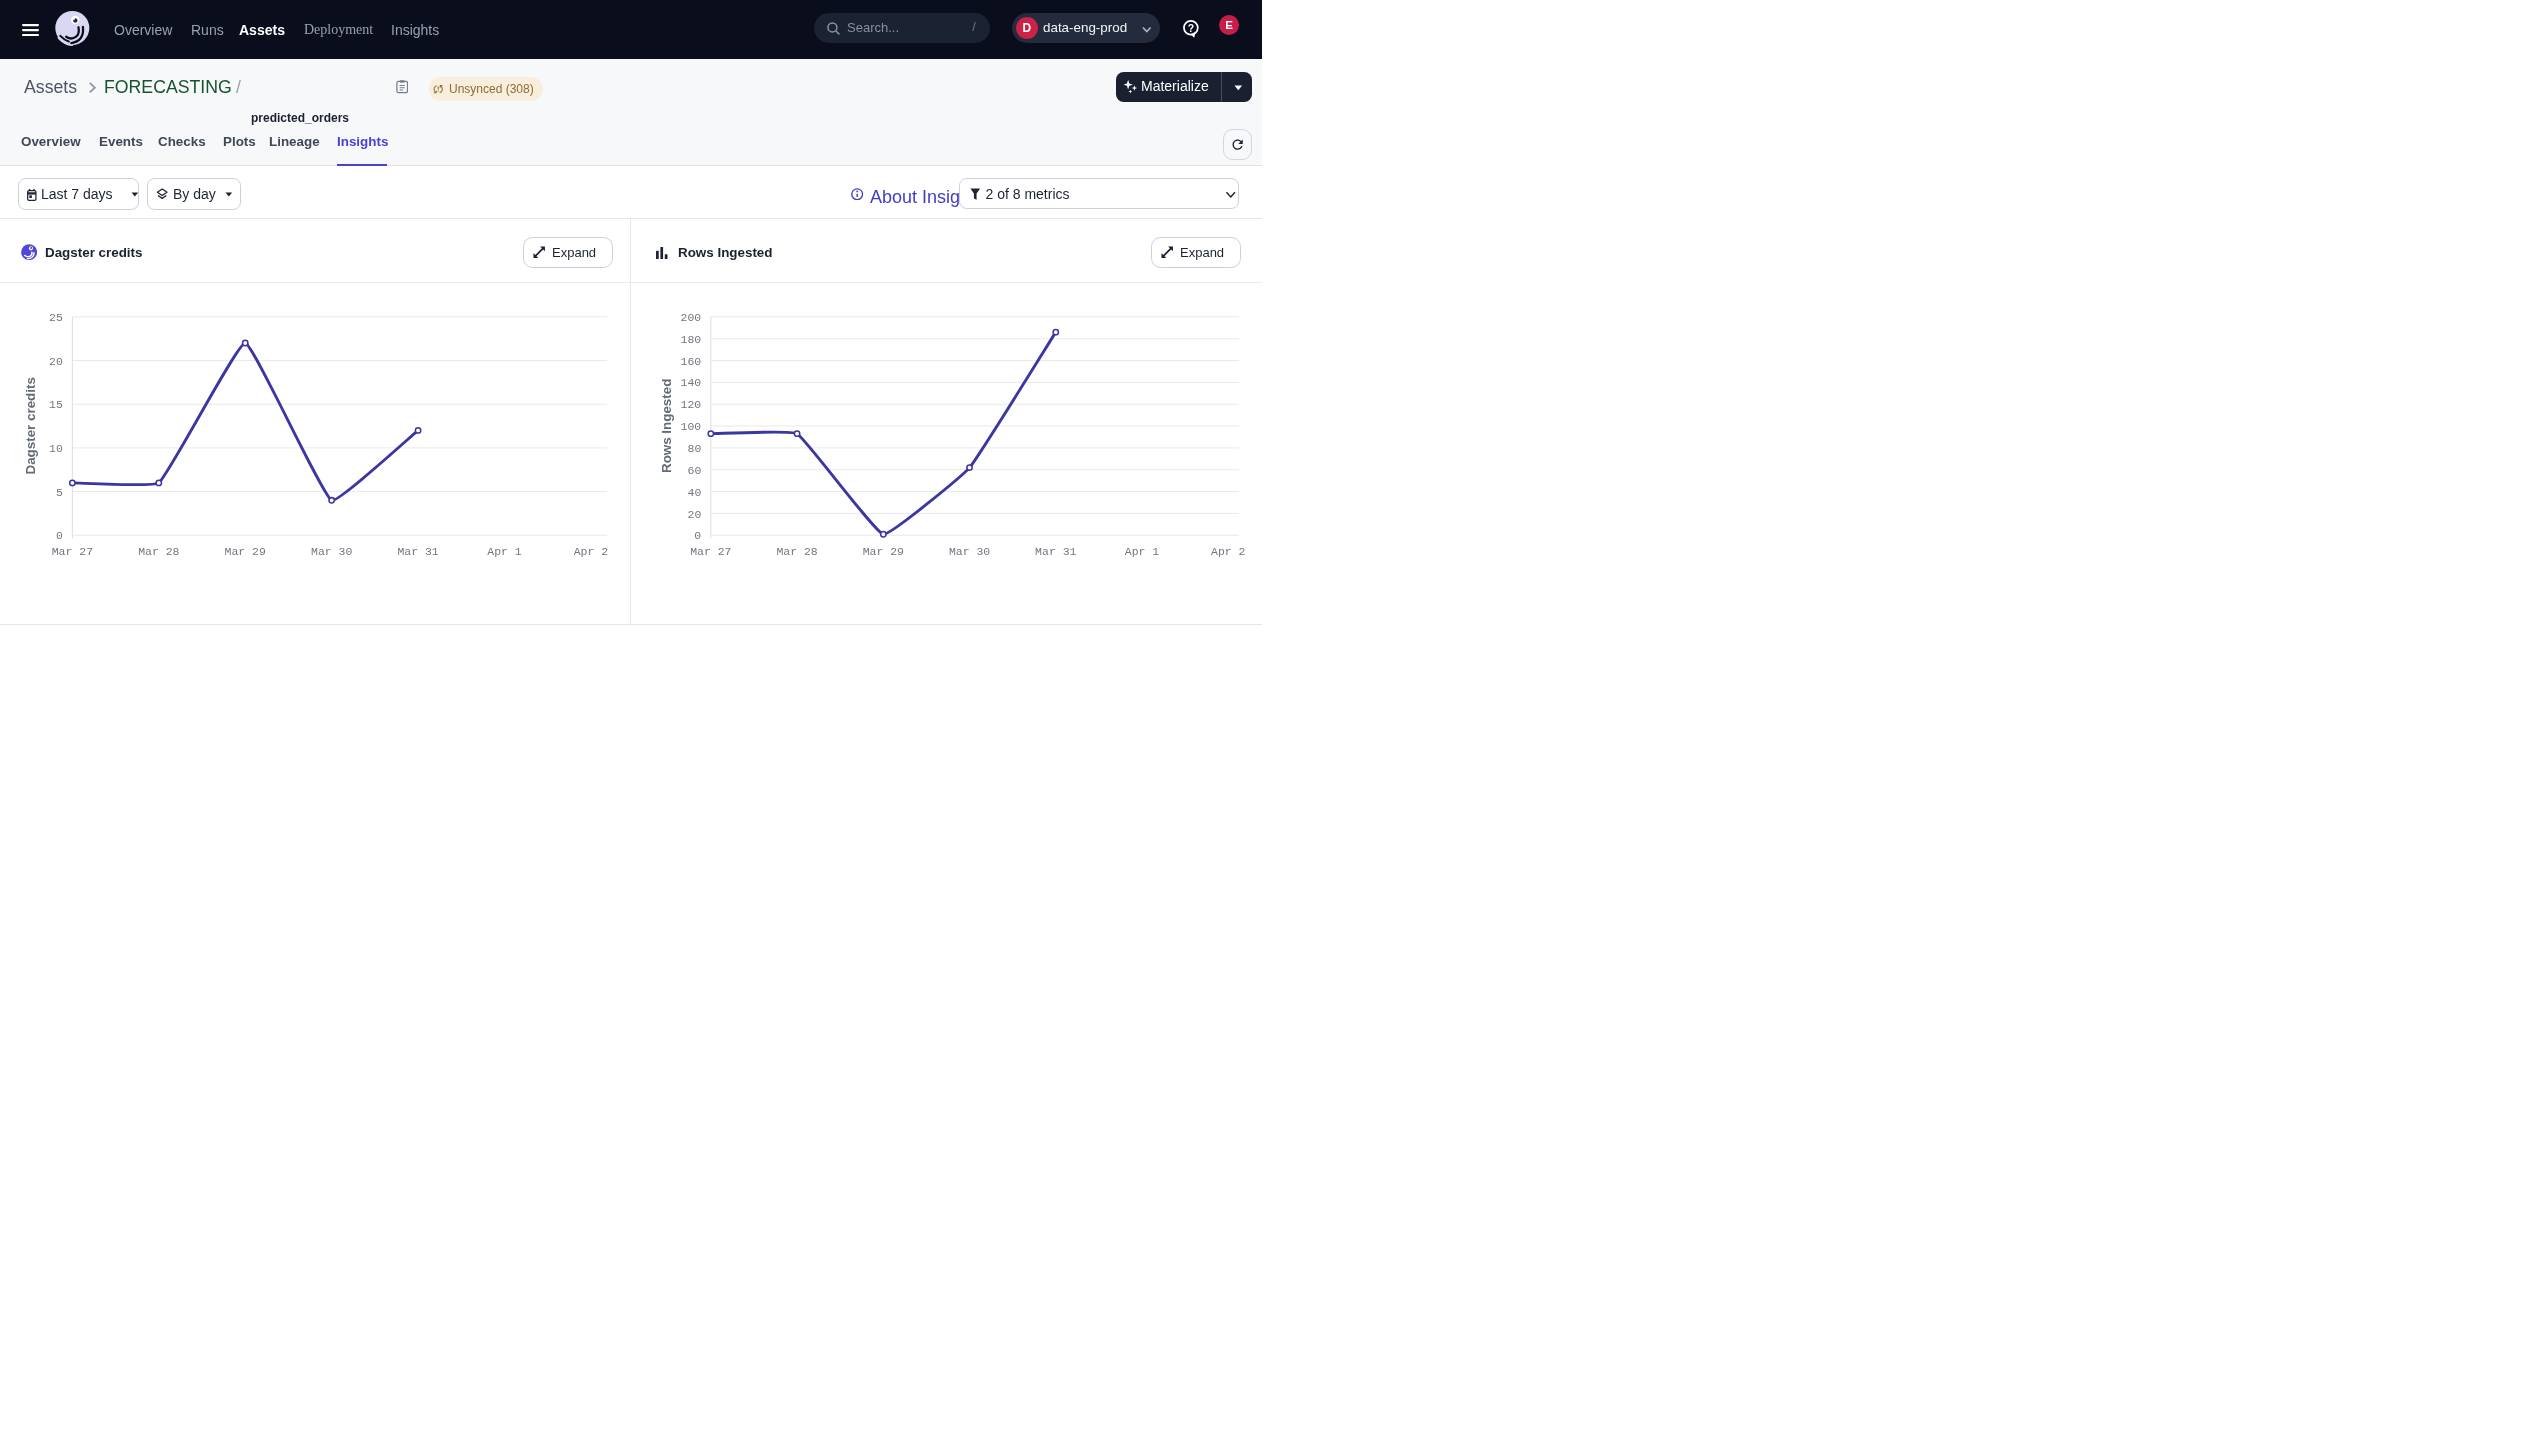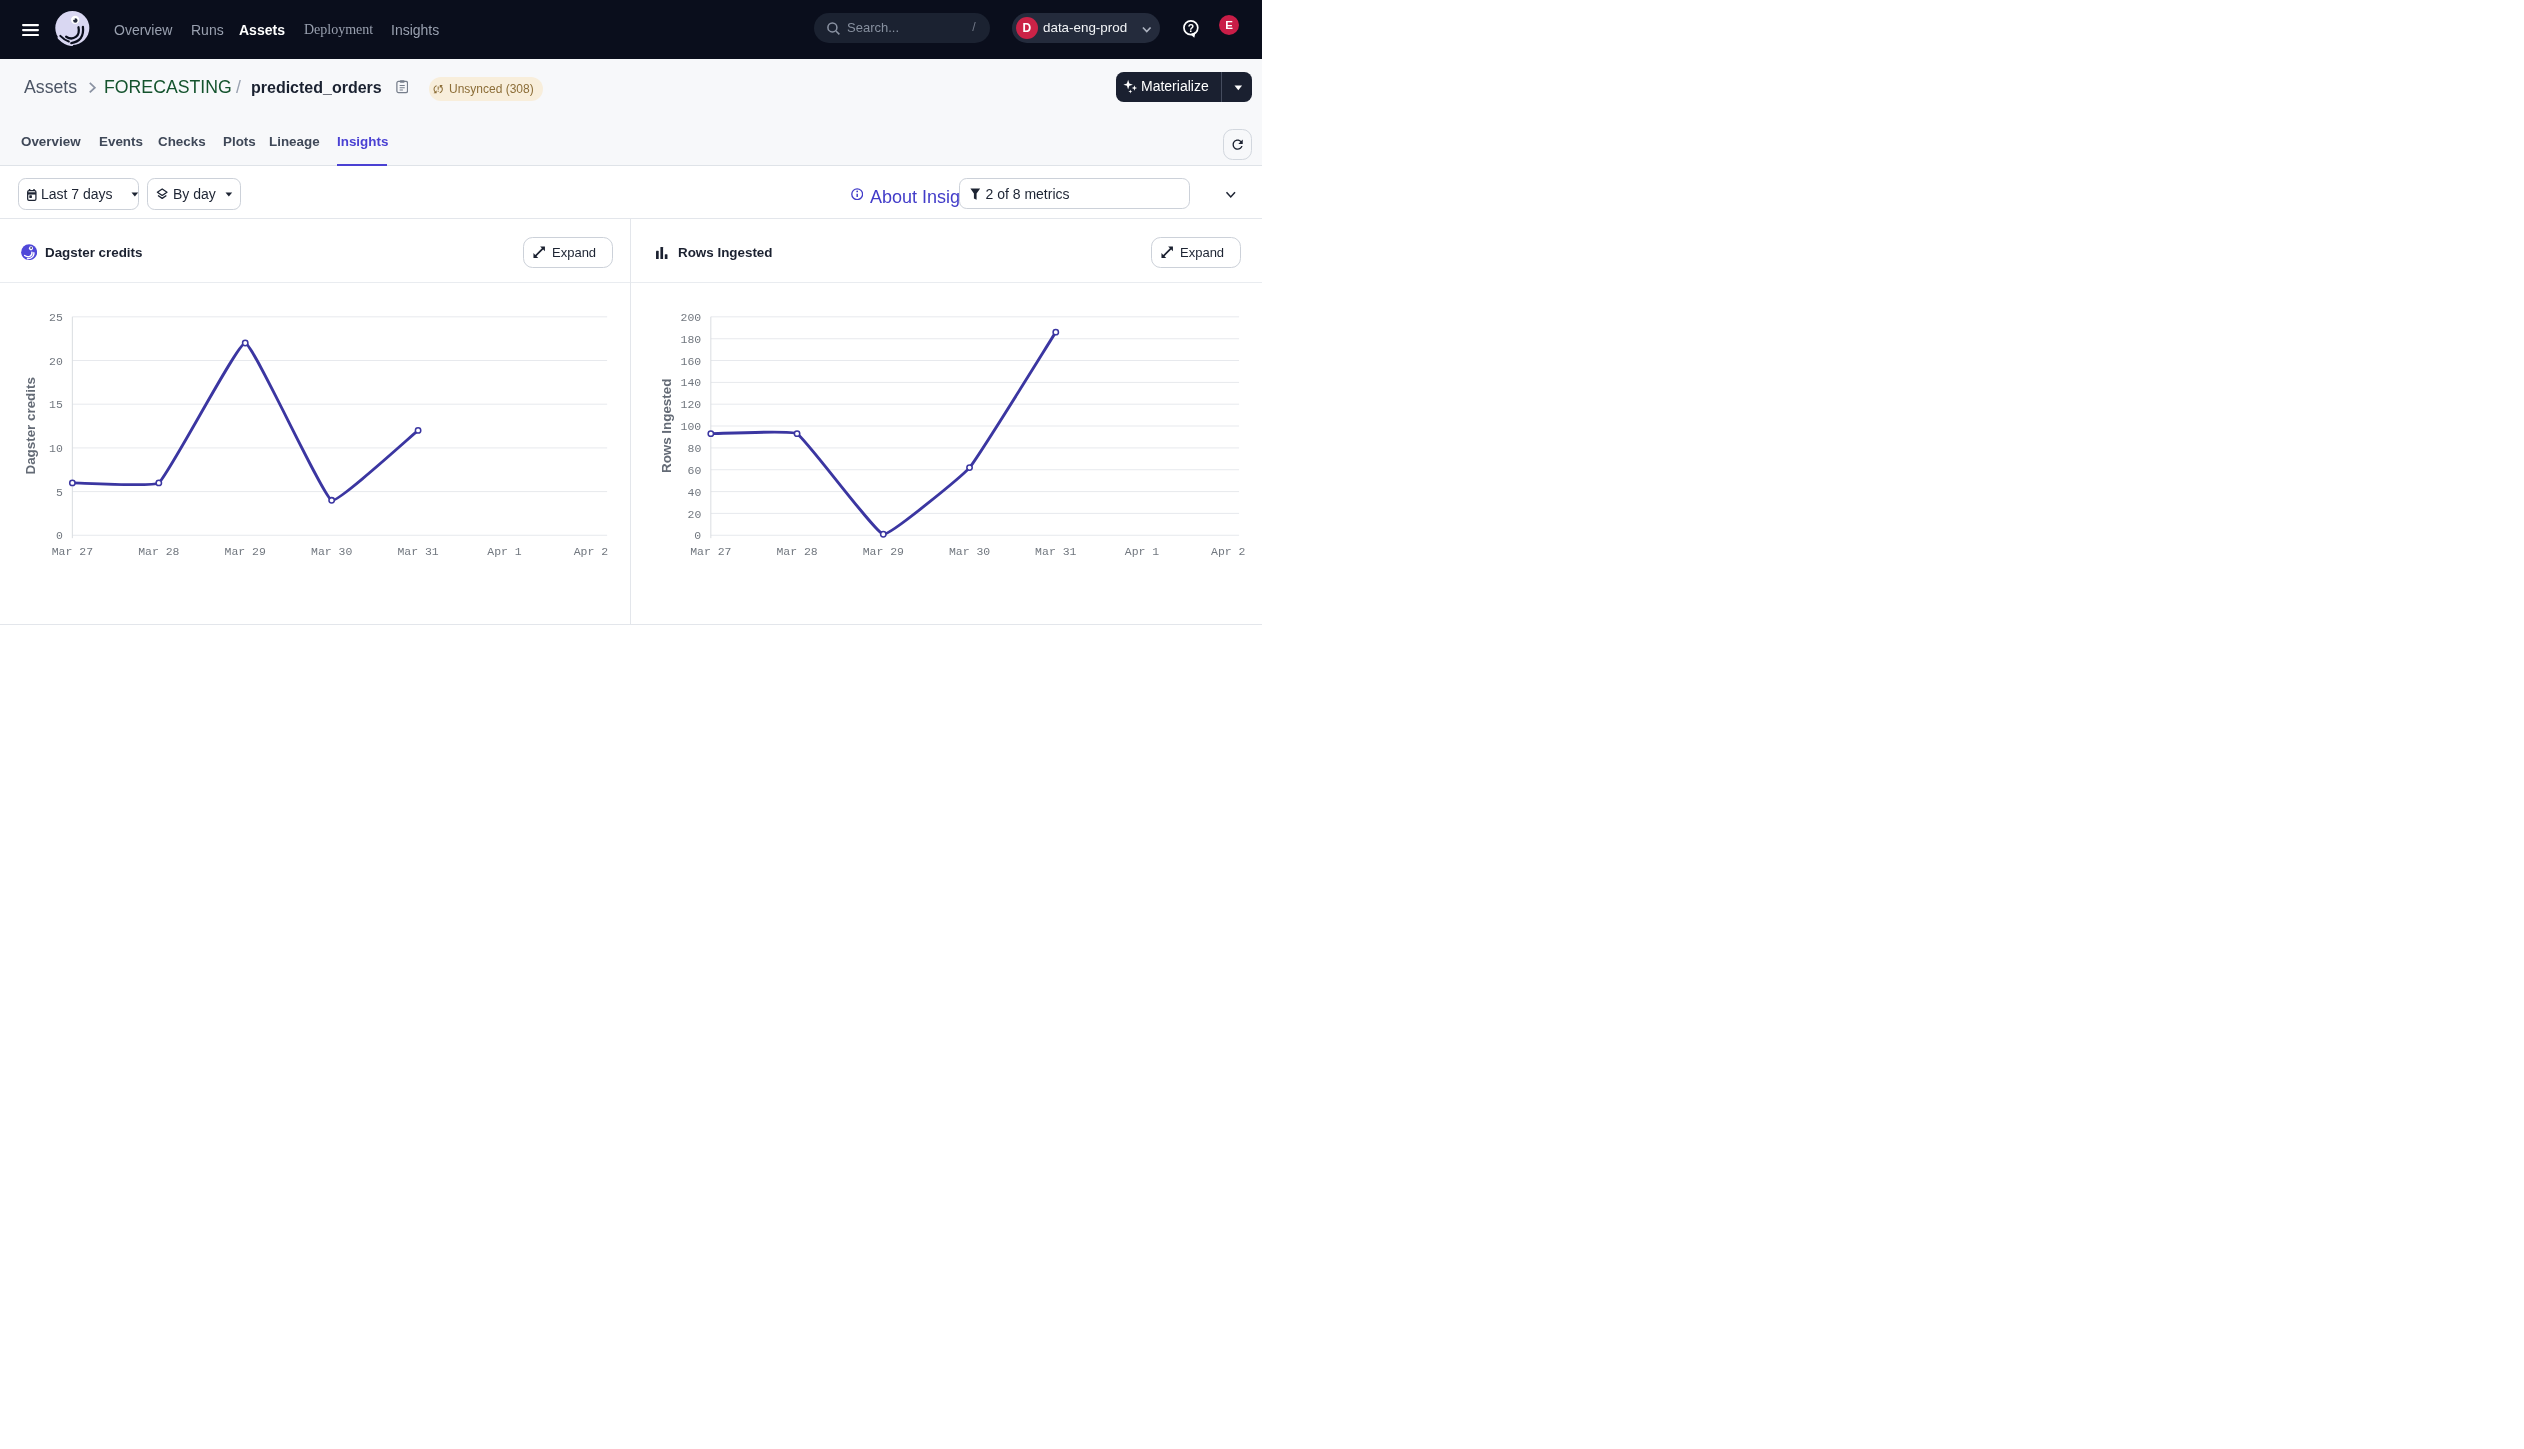--- a/index.html
+++ b/index.html
@@ -29,21 +29,21 @@
   .tab { position:absolute; top:134px; font-size:13.4px; font-weight:700; color:#3f4858; }
   .tab.sel { color:#4a41d3; }
   #tabline { position:absolute; left:337px; top:164px; width:50px; height:2.9px; background:#4a41d3; }
   #refresh { position:absolute; left:1223px; top:129px; width:29px; height:31px; border-radius:9.6px; border:1px solid #d2d7de; background:#f7f8fa; }
 
   
   #filters { position:absolute; left:0; top:166px; width:1262px; height:53px; background:#fff; border-bottom:1px solid #e3e6eb; }
   .fbtn { position:absolute; top:12px; height:32px; border:1px solid #ccd1d9; border-radius:7.7px; background:#fff; color:#1d2433; font-size:14px; }
   #fbtn1 { left:18px; width:121px; }
   #fbtn2 { left:147px; width:94px; }
-  #metricsel { position:absolute; left:959px; top:12.4px; width:231px; height:31px; border:1px solid #ccd1d9; border-radius:7.7px; background:#fff; }
+  #metricsel { position:absolute; left:959px; top:12.4px; width:280px; height:31px; border:1px solid #ccd1d9; border-radius:7.7px; background:#fff; }
   #metricsel .lbl { position:absolute; left:25.5px; top:6.7px; font-size:14px; color:#1d2433; }
 
   
   #panels { position:absolute; left:0; top:219px; width:1262px; height:406px; background:#fff; border-bottom:1px solid #e3e6eb; }
   #vdiv { position:absolute; left:630px; top:0; width:1px; height:406px; background:#e3e6eb; }
   #hdrline { position:absolute; left:0; top:63px; width:1262px; height:1px; background:#e9ecf0; }
   .ptitle { position:absolute; top:26px; font-size:13.4px; font-weight:700; color:#1b2130; }
   .expand { position:absolute; top:17.5px; width:90px; height:31px; border:1px solid #ccd1d9; border-radius:9.6px; background:#fff; }
   .expand .lbl { position:absolute; left:28px; top:7.2px; font-size:13px; color:#1d2433; }
   .charts-svg { position:absolute; left:0; top:0; width:1262px; height:406px; }
@@ -100,21 +100,21 @@
     <div id="avatar">E</div>
   </div>
 
   <div id="band"></div>
   <span class="crumb" style="left:24px; font-weight:500; color:#4c5565;">Assets</span>
   <svg class="abs" style="left:85px;top:81px;" width="13.4" height="13.4" viewBox="0 0 14 14" fill="none" stroke="#8a92a2" stroke-width="1.8">
       <path d="M5 2 L10.3 7 L5 12"></path>
     </svg>
   <span class="crumb" style="left:104px; font-weight:500; color:#14532d;">FORECASTING</span>
   <span class="crumb" style="left:236px; font-weight:400; color:#9aa2b1;">/</span>
-  <span class="crumb" style="left:251px; font-weight:700; color:#1a2130; font-size:16px;">predicted_orders</span>
+  <span class="crumb" style="left:251px; font-weight:700; color:#1a2130; font-size:12px;margin-top:31px;">predicted_orders</span>
   <svg class="abs" style="left:396px;top:79px;" width="12.4" height="15" viewBox="0 0 17 19" fill="none" stroke="#767e8b" stroke-width="1.7">
     <rect x="1.2" y="2.6" width="14.6" height="15.2" rx="2.2"></rect>
     <rect x="5.2" y="0.9" width="6.6" height="3.4" rx="1.1" fill="#767e8b" stroke="none"></rect>
     <path d="M5 8.2 h7 M5 11.2 h7 M5 14.2 h4.5" stroke-width="1.5"></path>
   </svg>
   <div id="unsynced">Unsynced (308)</div>
   <svg class="abs" style="left:432px;top:83px;" width="12.4" height="12.4" viewBox="0 0 24 24" fill="#8c6e38">
     <path d="M3 12c0 2.21.91 4.2 2.36 5.64L3 20h6v-6l-2.24 2.24C5.68 15.15 5 13.66 5 12c0-2.61 1.67-4.83 4-5.65V4.26C5.55 5.15 3 8.27 3 12zm8 5h2v-2h-2v2zM21 4h-6v6l2.24-2.24C18.32 8.85 19 10.34 19 12c0 2.61-1.67 4.83-4 5.65v2.09c3.45-.89 6-4.01 6-7.74 0-2.21-.91-4.2-2.36-5.64L21 4zm-10 9h2V7h-2v6z"></path>
   </svg>
   <div id="mat">

